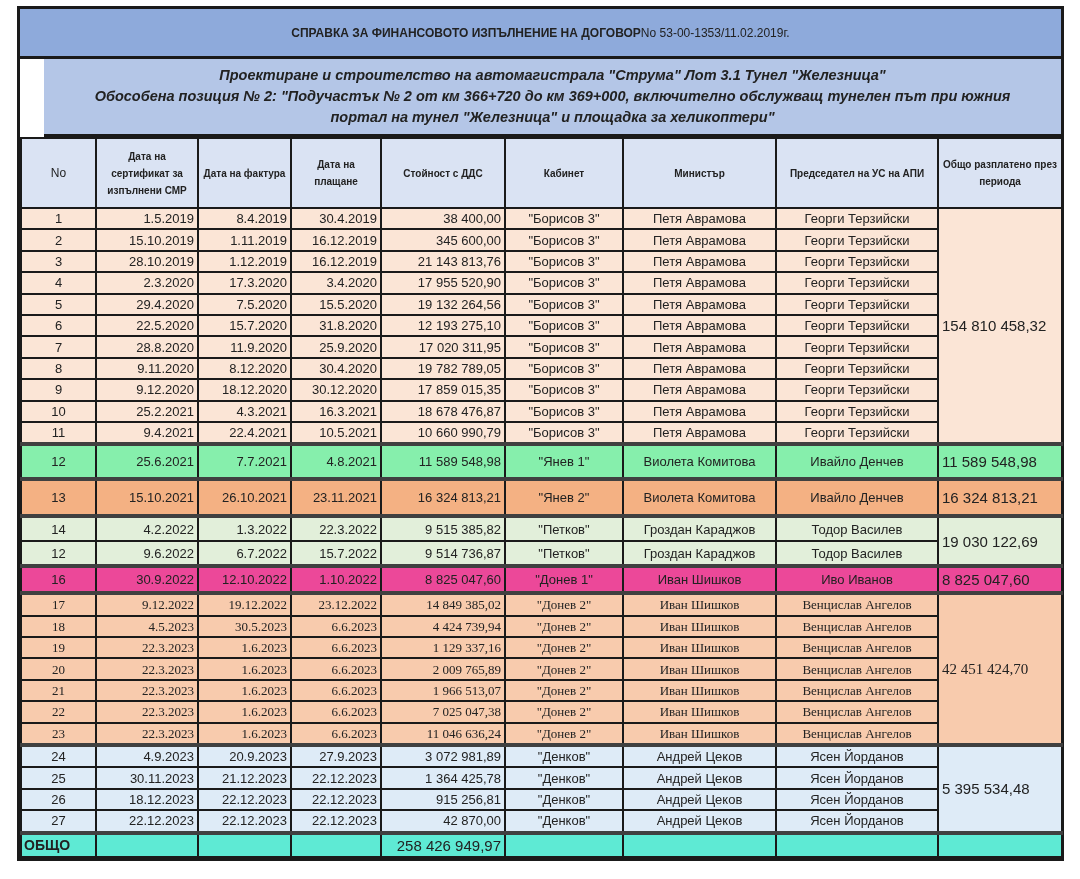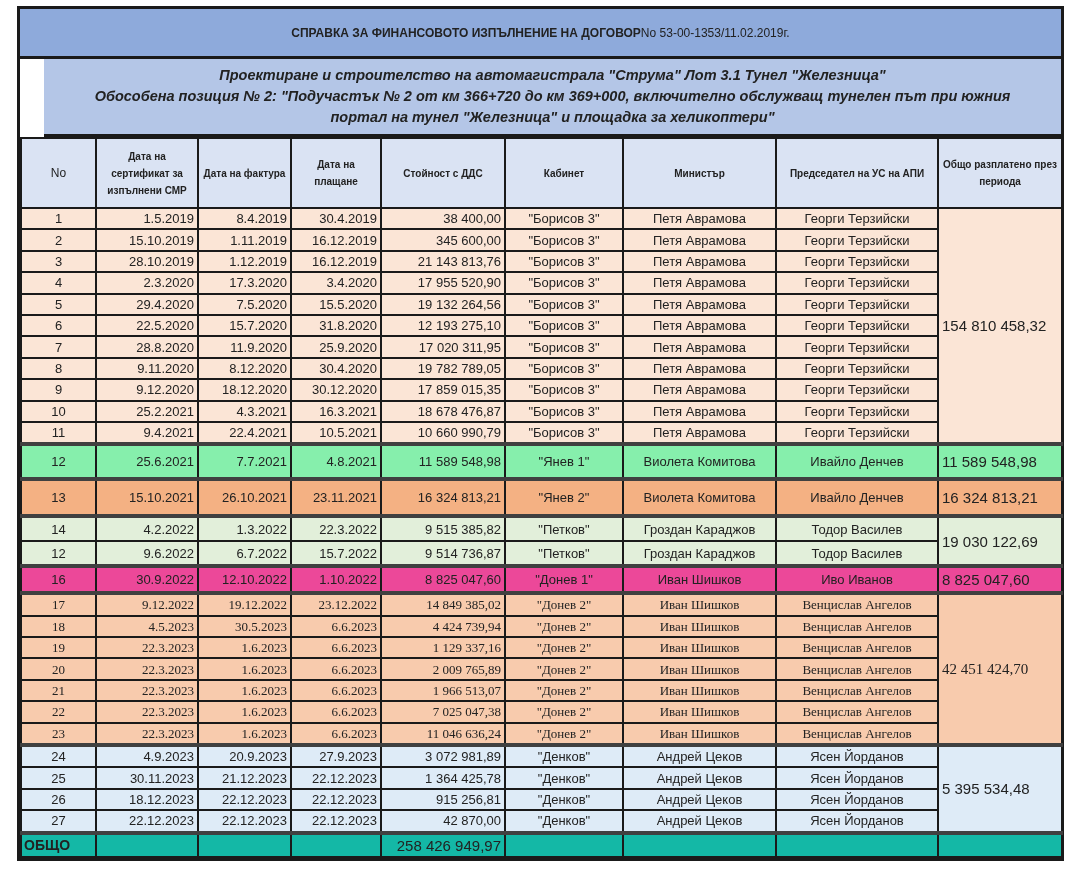--- a/index.html
+++ b/index.html
@@ -17,21 +17,21 @@
   td.r { text-align:right; }
   td.sum { text-align:left; font-size:15px; }
   .g1 td { background:#fbe5d6; }
   .g2 td { background:#86efac; height:31px; }
   .g3 td { background:#f4b183; height:33px; }
   .g4 td { background:#e2efda; height:22px; }
   .g5 td { background:#ec4899; height:23px; }
   .g6 td { background:#f8cbad;font-family:Liberation Serif, serif; }
   .g7 td { background:#deebf7; }
   .sep td { border-top:4px solid #404040; }
-  .total td { background:#14b8a6; height:21px; font-size:15px; }
+  .total td { background:#5eead4; height:21px; font-size:15px; }
   .total td.lbl { font-weight:bold; font-size:14px; text-align:left; padding-left:2px; }
 </style>
 </head>
 <body>
 
 <div class="sheet">
   <div class="title-bar">
     <b>СПРАВКА ЗА ФИНАНСОВОТО ИЗПЪЛНЕНИЕ НА ДОГОВОР</b>
       <span> No 53-00-1353/11.02.2019г.</span>
   </div>

